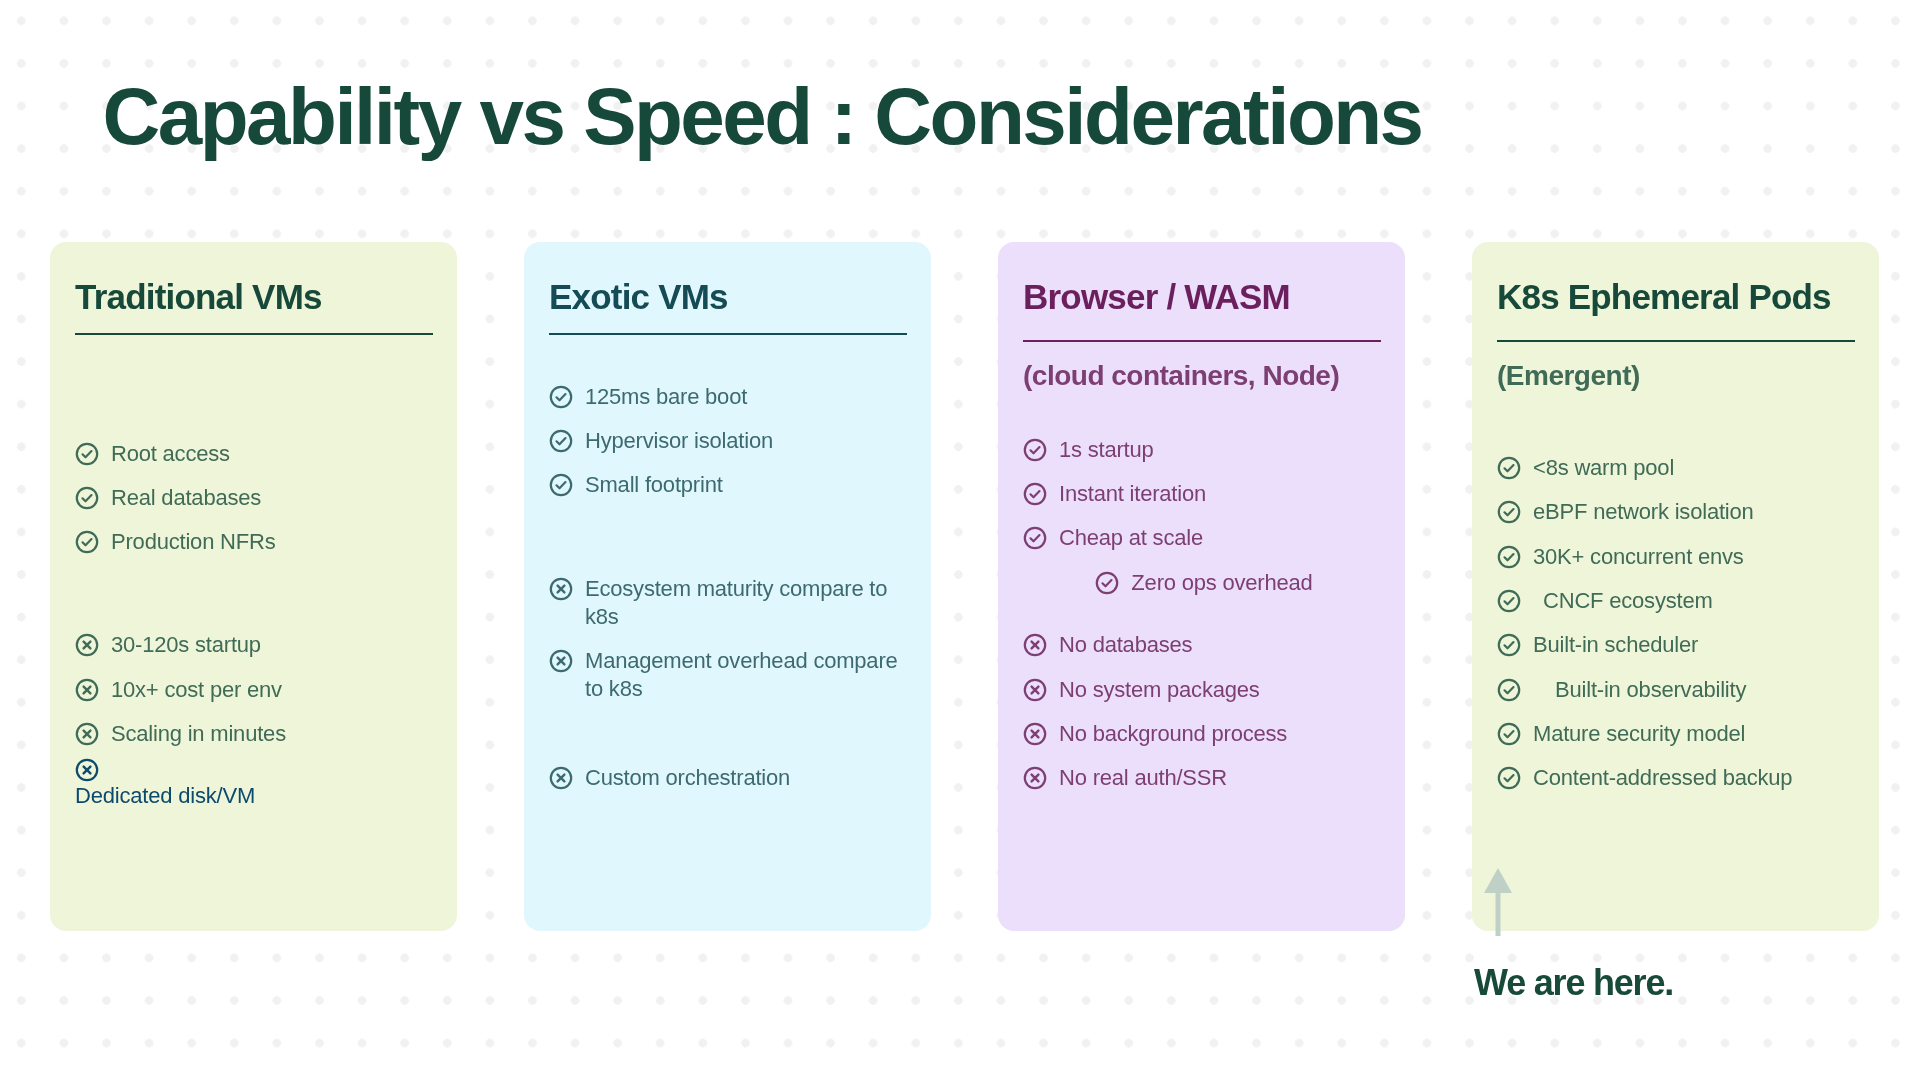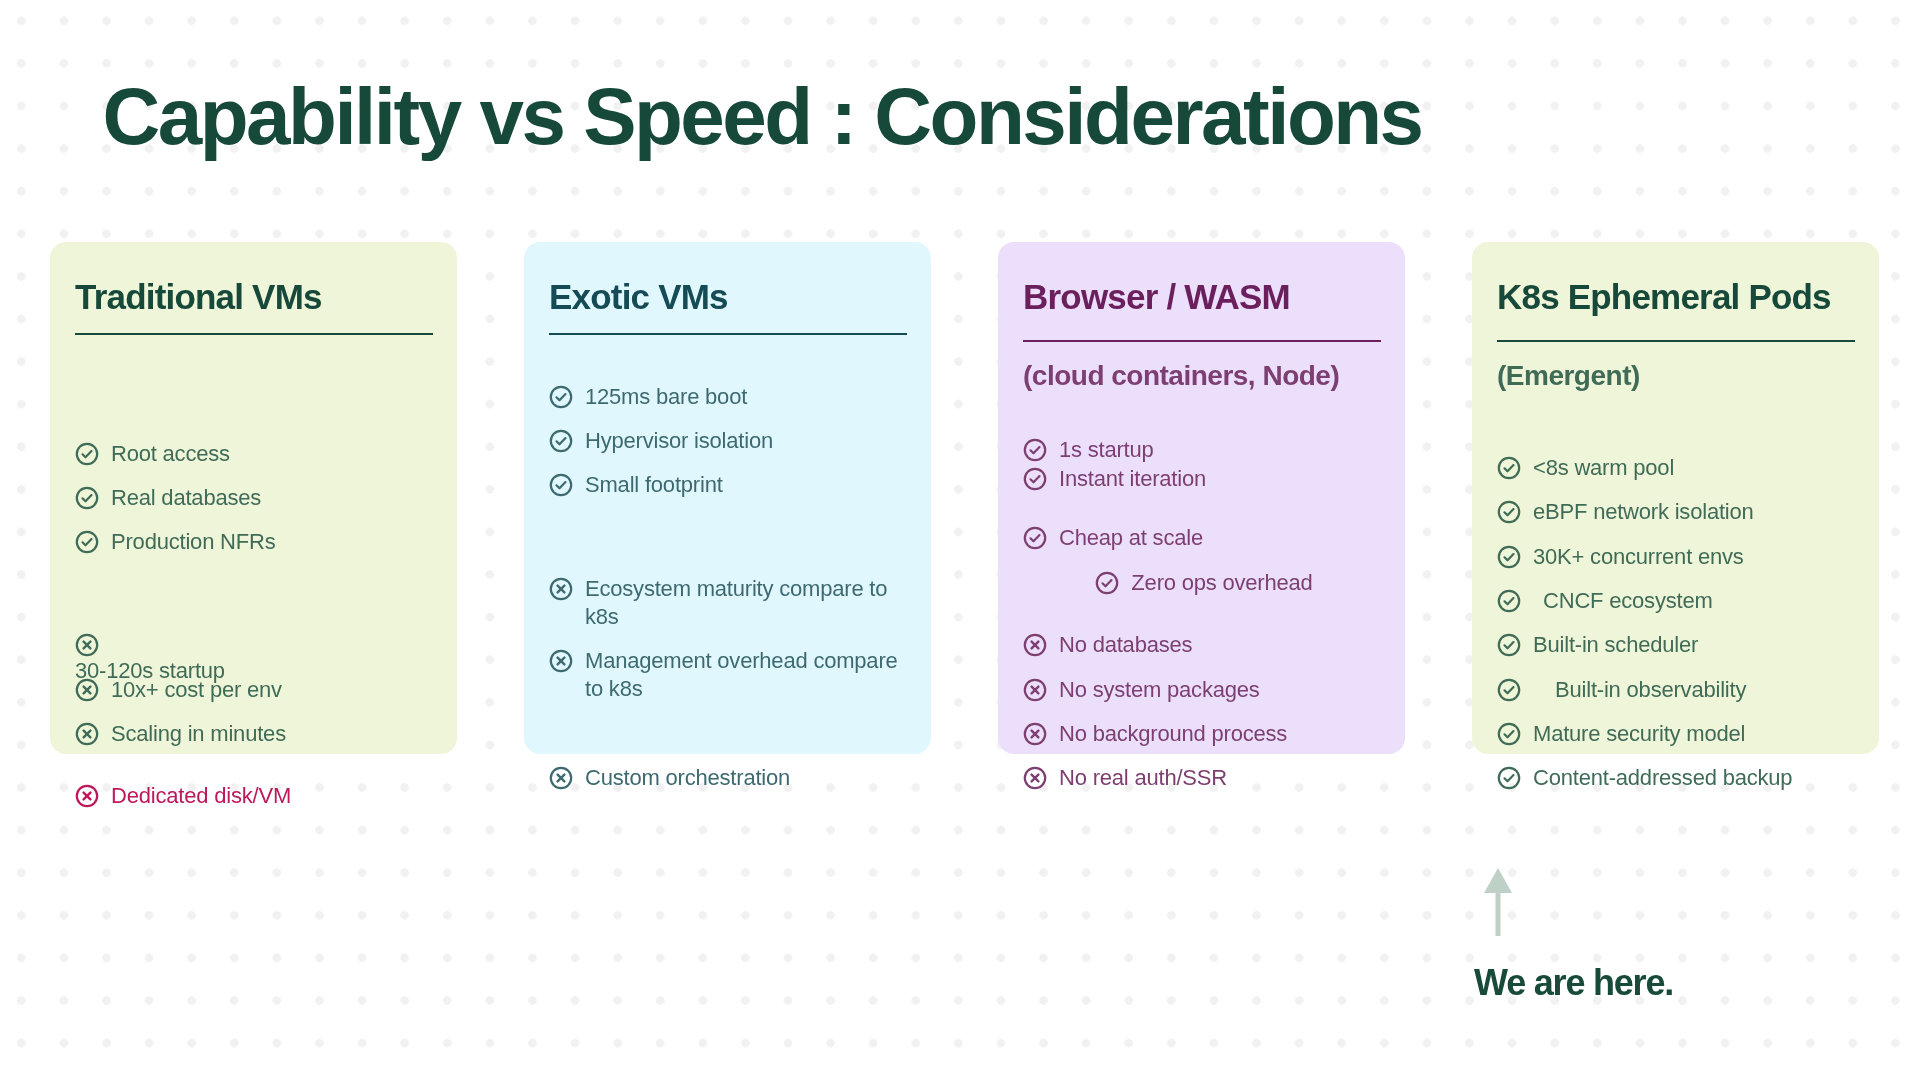--- a/index.html
+++ b/index.html
@@ -10,21 +10,21 @@
     background-size: 42.6px 42.6px;
     background-position: 0px -0.5px;
     font-family: "Liberation Sans", "DejaVu Sans", sans-serif;
   }
   .title {
     position:absolute; left:0; width:1524px; top:72px; text-align:center;
     font-size:80px; font-weight:700; color:#17493a; letter-spacing:-2.5px;
     line-height:90px;
   }
   .card {
-    position:absolute; top:242px; width:407px; height:512px; border-radius:16px;
+    position:absolute; top:242px; width:407px; height:689px; border-radius:16px;
   }
   .card-heading {
     position:absolute; left:25px; top:33px; font-size:35px; font-weight:700;
     letter-spacing:-0.8px; white-space:nowrap; line-height:44px;
   }
   .card-rule {
     position:absolute; left:25px; right:24px; height:2px;
   }
   .card-subtitle {
     position:absolute; left:25px; top:118px; font-size:28px; font-weight:700;
@@ -73,21 +73,21 @@
       </div>
       <div class="item" style="top: 286px; color: rgb(63, 107, 87);">
         <span class="icon">
           <svg viewBox="0 0 24 24">
             <circle cx="12" cy="12" r="10.2" fill="none" stroke="currentColor" stroke-width="2.2"></circle>
             <path d="M7.5 12.3l3 3 6-6.2" fill="none" stroke="currentColor" stroke-width="2.2" stroke-linecap="round" stroke-linejoin="round"></path>
           </svg>
         </span>
         <span>Production NFRs</span>
       </div>
-      <div class="item" style="top: 389px; color: rgb(63, 107, 87); flex-direction: column;">
+      <div class="item" style="top: 389px; color: rgb(63, 107, 87);">
         <span class="icon">
           <svg viewBox="0 0 24 24">
             <circle cx="12" cy="12" r="10.2" fill="none" stroke="currentColor" stroke-width="2.2"></circle>
             <path d="M8.6 8.6l6.8 6.8M15.4 8.6l-6.8 6.8" fill="none" stroke="currentColor" stroke-width="2.4" stroke-linecap="round"></path>
           </svg>
         </span>
         <span>30-120s startup</span>
       </div>
       <div class="item" style="top: 434px; color: rgb(63, 107, 87);">
         <span class="icon">
@@ -100,21 +100,21 @@
       </div>
       <div class="item" style="top: 478px; color: rgb(63, 107, 87);">
         <span class="icon">
           <svg viewBox="0 0 24 24">
             <circle cx="12" cy="12" r="10.2" fill="none" stroke="currentColor" stroke-width="2.2"></circle>
             <path d="M8.6 8.6l6.8 6.8M15.4 8.6l-6.8 6.8" fill="none" stroke="currentColor" stroke-width="2.4" stroke-linecap="round"></path>
           </svg>
         </span>
         <span>Scaling in minutes</span>
       </div>
-      <div class="item" style="top: 540px; color: #be185d;">
+      <div class="item" style="top: 514px; color: #0c4a6e; flex-direction: column;">
         <span class="icon">
           <svg viewBox="0 0 24 24">
             <circle cx="12" cy="12" r="10.2" fill="none" stroke="currentColor" stroke-width="2.2"></circle>
             <path d="M8.6 8.6l6.8 6.8M15.4 8.6l-6.8 6.8" fill="none" stroke="currentColor" stroke-width="2.4" stroke-linecap="round"></path>
           </svg>
         </span>
         <span>Dedicated disk/VM</span>
       </div>
     </div>
     <div class="card" style="left: 524px; background: rgb(224, 248, 253);">
@@ -181,21 +181,21 @@
       <div class="card-subtitle" style="color: rgb(125, 63, 114);">(cloud containers, Node)</div>
       <div class="item" style="top: 194px; color: rgb(125, 63, 114);">
         <span class="icon">
           <svg viewBox="0 0 24 24">
             <circle cx="12" cy="12" r="10.2" fill="none" stroke="currentColor" stroke-width="2.2"></circle>
             <path d="M7.5 12.3l3 3 6-6.2" fill="none" stroke="currentColor" stroke-width="2.2" stroke-linecap="round" stroke-linejoin="round"></path>
           </svg>
         </span>
         <span>1s startup</span>
       </div>
-      <div class="item" style="top: 223px; color: rgb(125, 63, 114);">
+      <div class="item" style="top: 238px; color: rgb(125, 63, 114);">
         <span class="icon">
           <svg viewBox="0 0 24 24">
             <circle cx="12" cy="12" r="10.2" fill="none" stroke="currentColor" stroke-width="2.2"></circle>
             <path d="M7.5 12.3l3 3 6-6.2" fill="none" stroke="currentColor" stroke-width="2.2" stroke-linecap="round" stroke-linejoin="round"></path>
           </svg>
         </span>
         <span>Instant iteration</span>
       </div>
       <div class="item" style="top: 282px; color: rgb(125, 63, 114);">
         <span class="icon">

